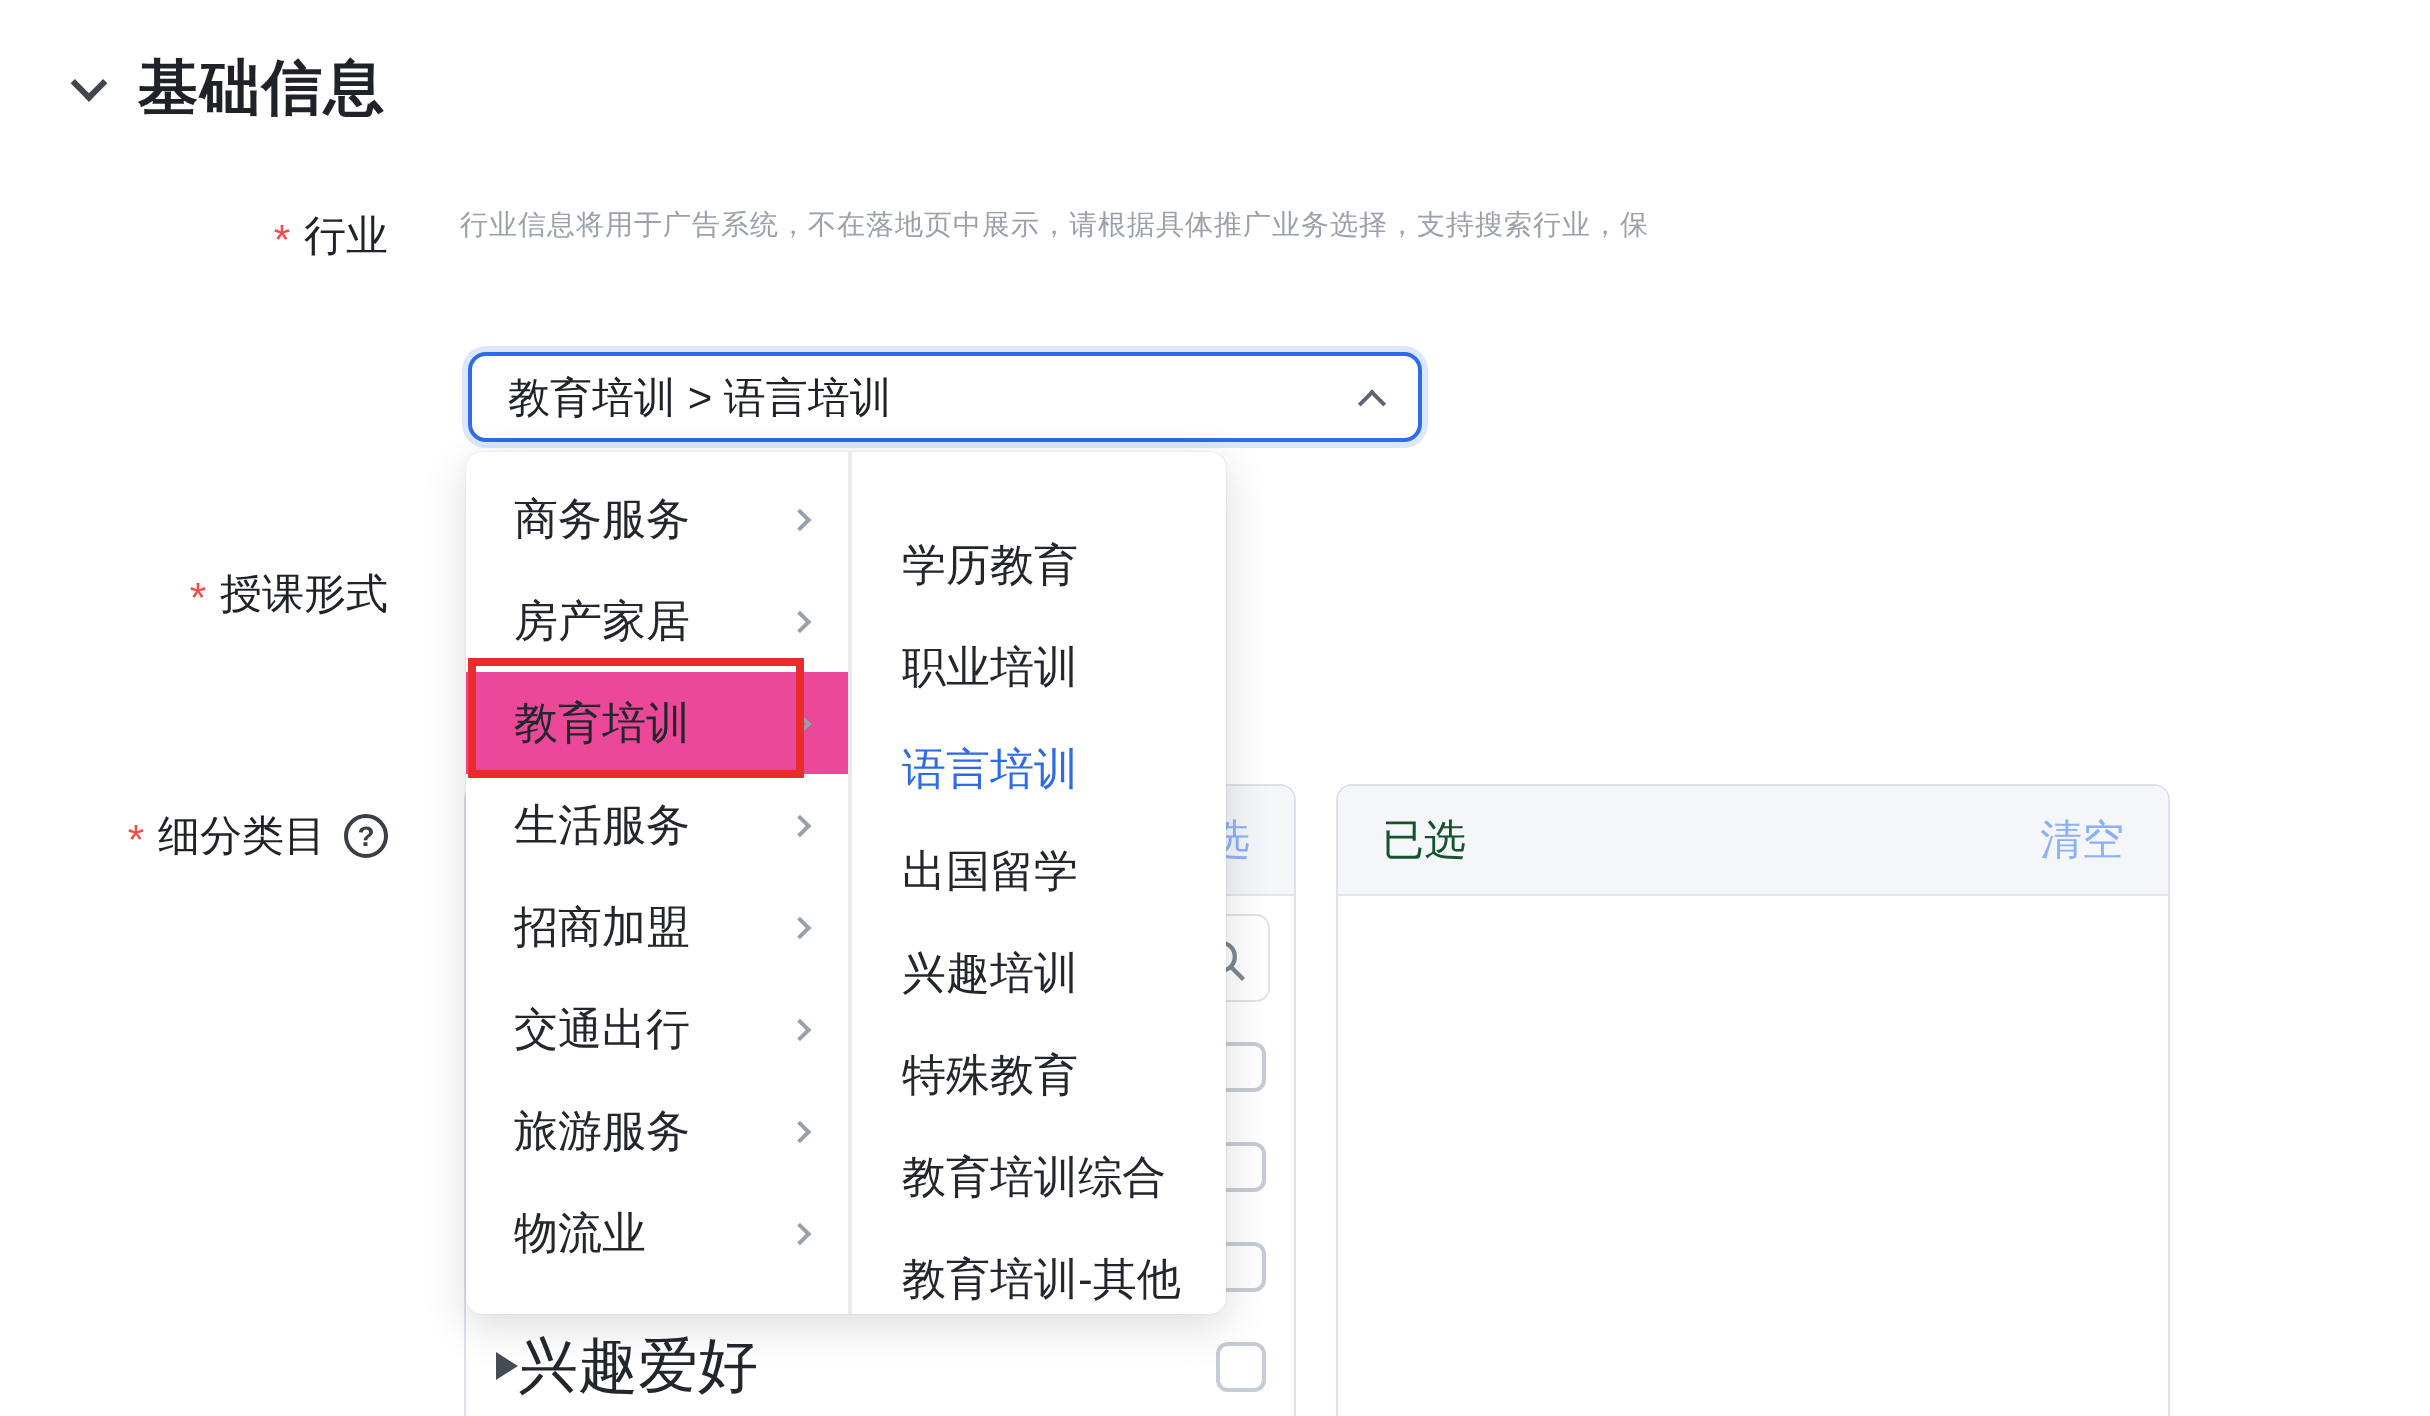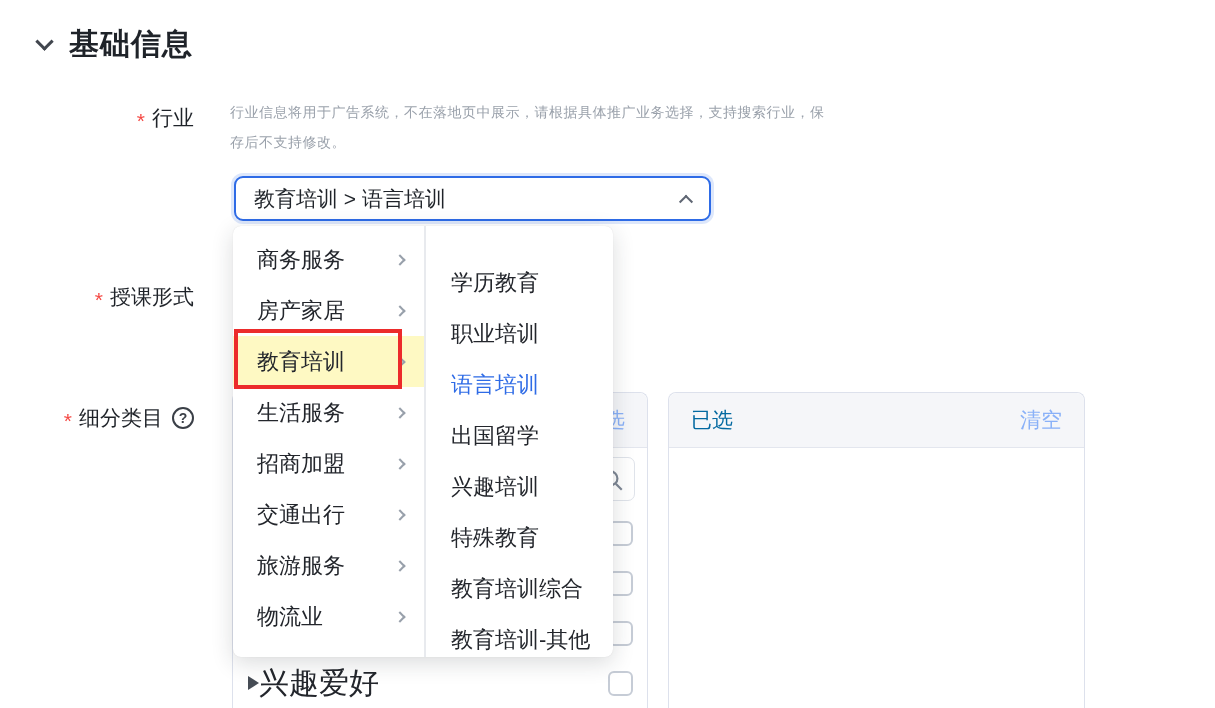--- a/index.html
+++ b/index.html
@@ -41,37 +41,37 @@
           box-shadow:0 6px 22px rgba(31,35,41,0.16), 0 0 1px rgba(31,35,41,0.15); }
   .menu .divider { position:absolute; left:191px; top:0; width:1.5px; height:100%; background:#e8eaee; }
   .m1 { position:absolute; left:0; top:8px; width:191px; }
   .m2 { position:absolute; left:191px; top:21px; width:189px; }
   .m-row { height:51px; display:flex; align-items:center; font-size:22px; color:#23262c; cursor:pointer; }
   .m1 .m-row { padding:0 20px 0 24px;text-align:right; }
   .m2 .m-row { padding:0 10px 0 27px;align-items:flex-end; }
   .m1 .m-row .arrow { margin-left:auto; width:8px; height:8px;
                       border-right:2.5px solid #98a0ab; border-bottom:2.5px solid #98a0ab;
                       transform:rotate(-45deg); }
-  .m-row.active { background:#fef9c3; }
+  .m-row.active { background:#ec4899; }
   .m-row.selected { color:#2e6be6; }
 
   
   .anno { position:absolute; left:234px; top:329px; width:168px; height:60px;
           border:4.5px solid #ec2b2b; z-index:30; }
 
   
   .panel { position:absolute; top:392px; height:330px; background:#fff;
            border:1.5px solid #dde1ec; border-bottom:none; border-radius:8px 8px 0 0; }
   .panel.left  { left:232px; width:416px; }
   .panel.right { left:668px; width:417px; }
   .panel-header { position:absolute; left:0; top:0; right:0; height:55px; background:#f5f6f9;
                   border-bottom:1.5px solid #e3e6ee; border-radius:8px 8px 0 0;
                   display:flex; align-items:center; padding:0 22px; font-size:21px; }
   .panel-header .link { margin-left:auto; color:#8ab1f8; cursor:pointer; }
-  .panel-header .title { color:#0369a1; }
+  .panel-header .title { color:#14532d; }
 
   .search-box { position:absolute; left:12px; right:12px; top:64px; height:44px;
                 border:1.5px solid #dfe3ea; border-radius:7px; background:#fff; }
   .search-box input { position:absolute; left:12px; top:4px; right:44px; bottom:4px; width:calc(100% - 56px);
                       border:none; outline:none; font-size:20px; background:transparent; }
   .search-box svg { position:absolute; right:9px; top:9px; }
 
   .tree-row { position:absolute; left:0; right:0; height:30px; display:flex; align-items:center; }
   .tree-row .checkbox { position:absolute; right:14px; width:25px; height:25px;
                         border:2px solid #c6ccd6; border-radius:6px; background:#fff; cursor:pointer; }
@@ -89,21 +89,20 @@
     <span class="chev down"></span>
     <span class="section-title">基础信息</span>
   </div>
 
   <div class="field-label" style="top:104px;">
     <span class="req">*</span>
     <span>行业</span>
   </div>
   <div class="help">
     <span>行业信息将用于广告系统，不在落地页中展示，请根据具体推广业务选择，支持搜索行业，保</span>
-    <span>存后不支持修改。</span>
   </div>
 
   <div class="field-label" style="top:283px;">
     <span class="req">*</span>
     <span>授课形式</span>
   </div>
 
   <div class="field-label" style="top:404px;">
     <span class="req">*</span>
     <span>细分类目</span>

